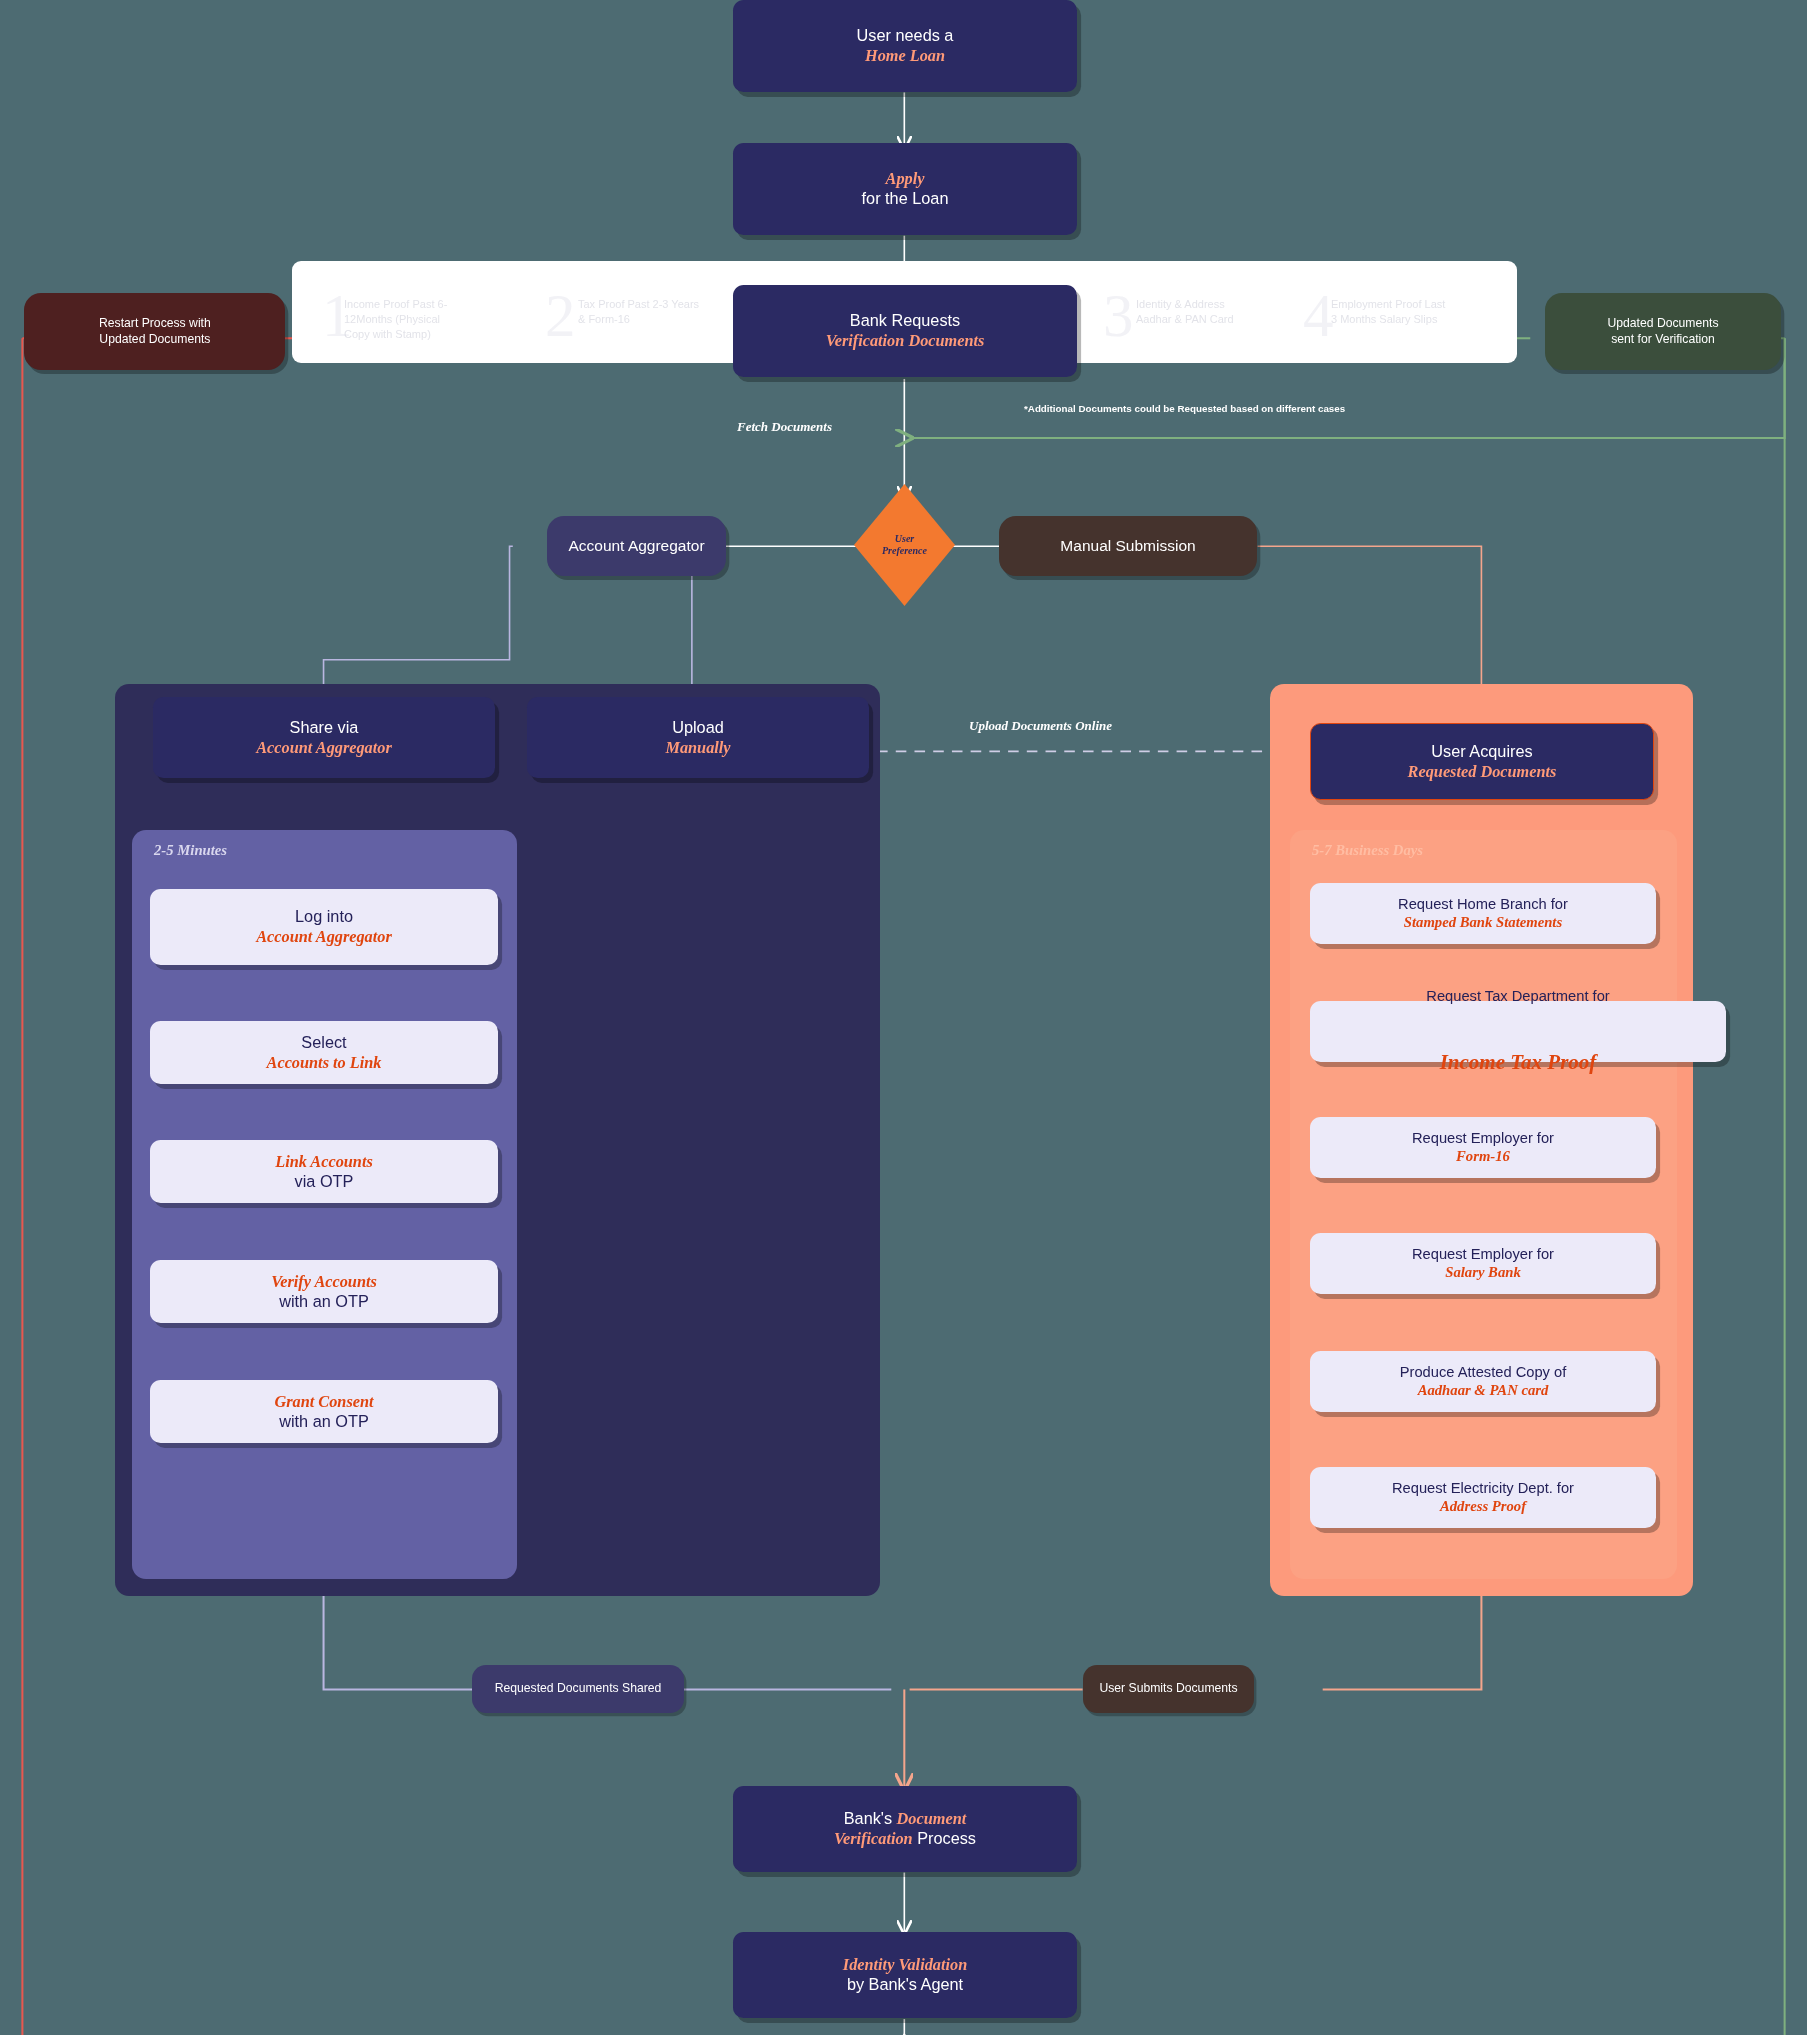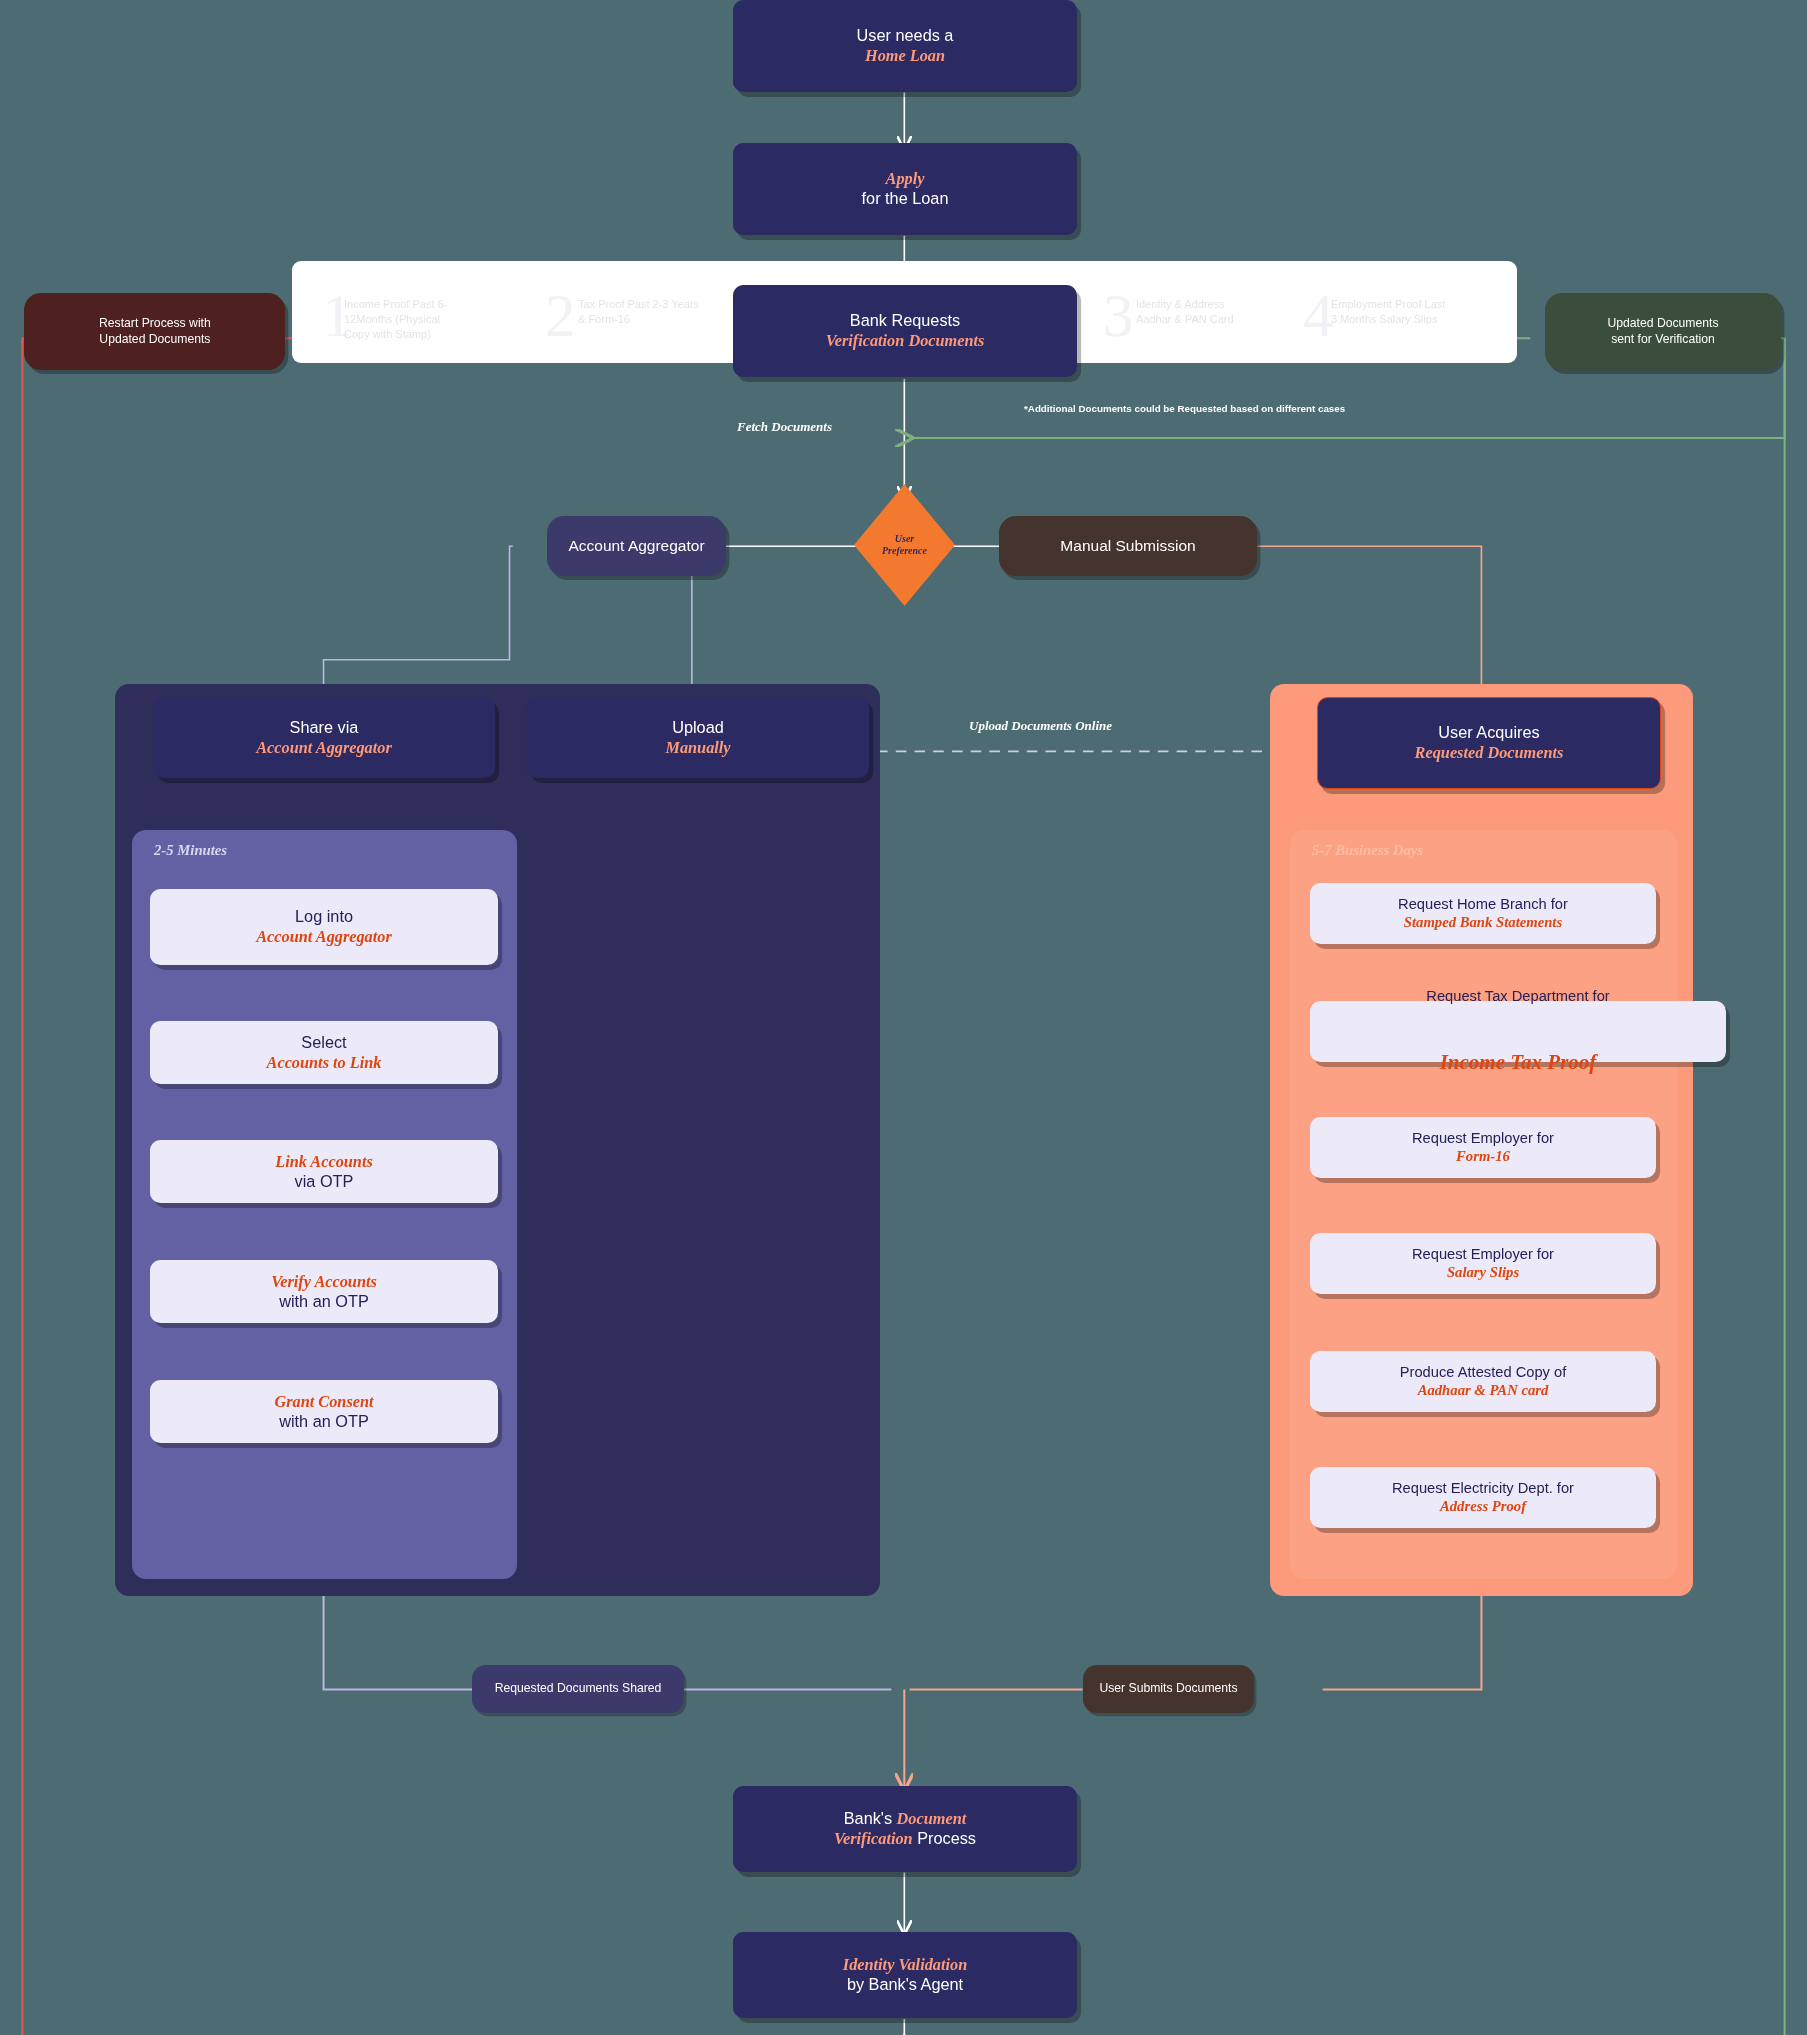--- a/index.html
+++ b/index.html
@@ -282,21 +282,21 @@
     <div class="ln1">with an OTP</div>
   </div>
   <div class="node box white" style="left:150px;top:1380px;width:348px;height:63px;">
     <div class="ln2 accent-dark">Grant Consent</div>
     <div class="ln1">with an OTP</div>
   </div>
 
 
   <div class="group grp-orange" style="left:1270px;top:684px;width:423px;height:912px;"></div>
 
-  <div class="node box navy" style="left:1310px;top:697px;width:344px;height:92px;border:1.6px solid #e0450f;margin-left:7px;">
+  <div class="node box navy" style="left:1310px;top:723px;width:344px;height:77px;border:1.6px solid #e0450f;">
     <div class="ln1">User Acquires</div>
     <div class="ln2 accent">Requested Documents</div>
   </div>
 
   <div class="group grp-orange-inner" style="left:1290px;top:830px;width:387px;height:749px;"></div>
   <div class="grp-label lbl-faint" style="left:1312px;top:842px;">5-7 Business Days</div>
 
   <div class="node box white" style="left:1310px;top:883px;width:346px;height:61px;">
     <div class="ln1" style="font-size:14.7px;">Request Home Branch for</div>
     <div class="ln2 accent-dark" style="font-size:14.7px;">Stamped Bank Statements</div>
@@ -304,21 +304,21 @@
   <div class="node box white" style="left:1310px;top:1001px;width:416px;height:61px;">
     <div class="ln1" style="font-size:14.7px;">Request Tax Department for</div>
     <div class="ln2 accent-dark" style="font-size:21px;margin-top:44px;">Income Tax Proof</div>
   </div>
   <div class="node box white" style="left:1310px;top:1117px;width:346px;height:61px;">
     <div class="ln1" style="font-size:14.7px;">Request Employer for</div>
     <div class="ln2 accent-dark" style="font-size:14.7px;">Form-16</div>
   </div>
   <div class="node box white" style="left:1310px;top:1233px;width:346px;height:61px;">
     <div class="ln1" style="font-size:14.7px;">Request Employer for</div>
-    <div class="ln2 accent-dark" style="font-size:14.7px;">Salary Slips</div>
+    <div class="ln2 accent-dark" style="font-size:14.7px;">Salary Bank</div>
   </div>
   <div class="node box white" style="left:1310px;top:1351px;width:346px;height:61px;">
     <div class="ln1" style="font-size:14.7px;">Produce Attested Copy of</div>
     <div class="ln2 accent-dark" style="font-size:14.7px;">Aadhaar &amp; PAN card</div>
   </div>
   <div class="node box white" style="left:1310px;top:1467px;width:346px;height:61px;">
     <div class="ln1" style="font-size:14.7px;">Request Electricity Dept. for</div>
     <div class="ln2 accent-dark" style="font-size:14.7px;">Address Proof</div>
   </div>
 

